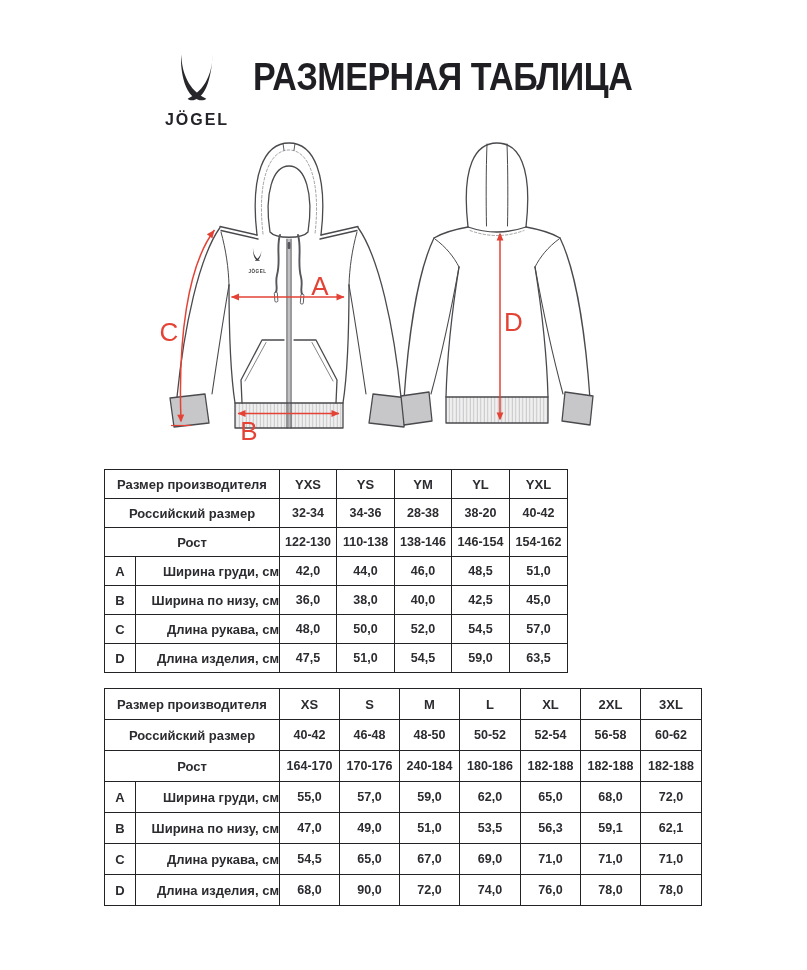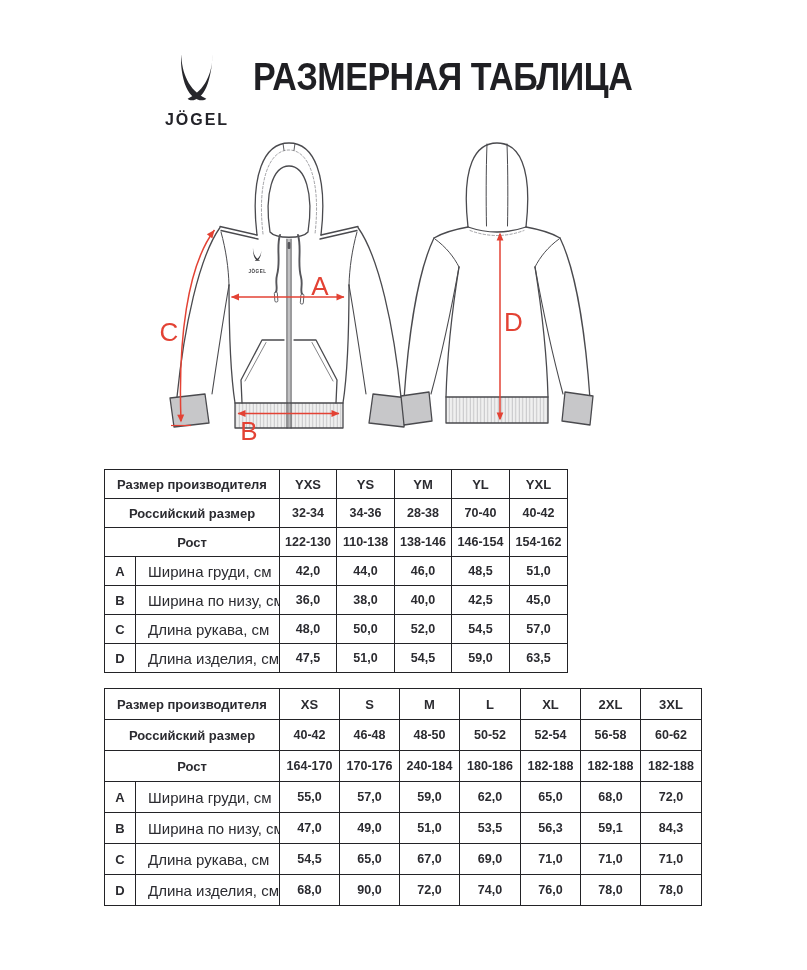--- a/index.html
+++ b/index.html
@@ -19,21 +19,21 @@
   .tbl{position:absolute;left:104px;}
   .t1{top:469px;width:463px;}
   .t2{top:688px;width:597px;}
   table{border-collapse:collapse;table-layout:fixed;width:100%;padding-left:8px;}
   .t1 tr{height:29px;}
   .t2 tr{height:31px;}
   td{border:1.5px solid #232327;text-align:center;vertical-align:middle;
      font-size:12.5px;font-weight:600;color:#2b2b30;padding:0;overflow:hidden;white-space:nowrap;}
   td.lbl{font-weight:700;font-size:13px;}
   td.ltr{font-weight:700;font-size:13px;}
-  td.desc{text-align:left;padding-left:12px;font-weight:400;font-size:15px;}
+  td.desc{text-align:right;padding-left:12px;font-weight:700;font-size:13px;}
 </style>
 </head>
 <body>
 
 <div class="page">
 
   <div class="brand">
     <svg width="46" height="52" viewBox="0 0 64 72">
       <path d="M10,0 C11,26 20,50 45,62 C38,68 24,62 17,46 C11,32 9,14 10,0 Z" fill="#26262b"></path>
       <path d="M54,0 C53,14 51,32 45,46 C38,62 25,68 19,62 C44,50 53,26 54,0 Z" fill="#26262b"></path>
@@ -158,21 +158,21 @@
         <td class="lbl">YS</td>
         <td class="lbl">YM</td>
         <td class="lbl">YL</td>
         <td class="lbl">YXL</td>
       </tr>
       <tr>
         <td class="lbl" colspan="2">Российский размер</td>
         <td>32-34</td>
         <td>34-36</td>
         <td>28-38</td>
-        <td>70-40</td>
+        <td>38-20</td>
         <td>40-42</td>
       </tr>
       <tr>
         <td class="lbl" colspan="2">Рост</td>
         <td>122-130</td>
         <td>110-138</td>
         <td>138-146</td>
         <td>146-154</td>
         <td>154-162</td>
       </tr>
@@ -273,21 +273,21 @@
       </tr>
       <tr>
         <td class="ltr">B</td>
         <td class="desc">Ширина по низу, см</td>
         <td>47,0</td>
         <td>49,0</td>
         <td>51,0</td>
         <td>53,5</td>
         <td>56,3</td>
         <td>59,1</td>
-        <td>84,3</td>
+        <td>62,1</td>
       </tr>
       <tr>
         <td class="ltr">C</td>
         <td class="desc">Длина рукава, см</td>
         <td>54,5</td>
         <td>65,0</td>
         <td>67,0</td>
         <td>69,0</td>
         <td>71,0</td>
         <td>71,0</td>

